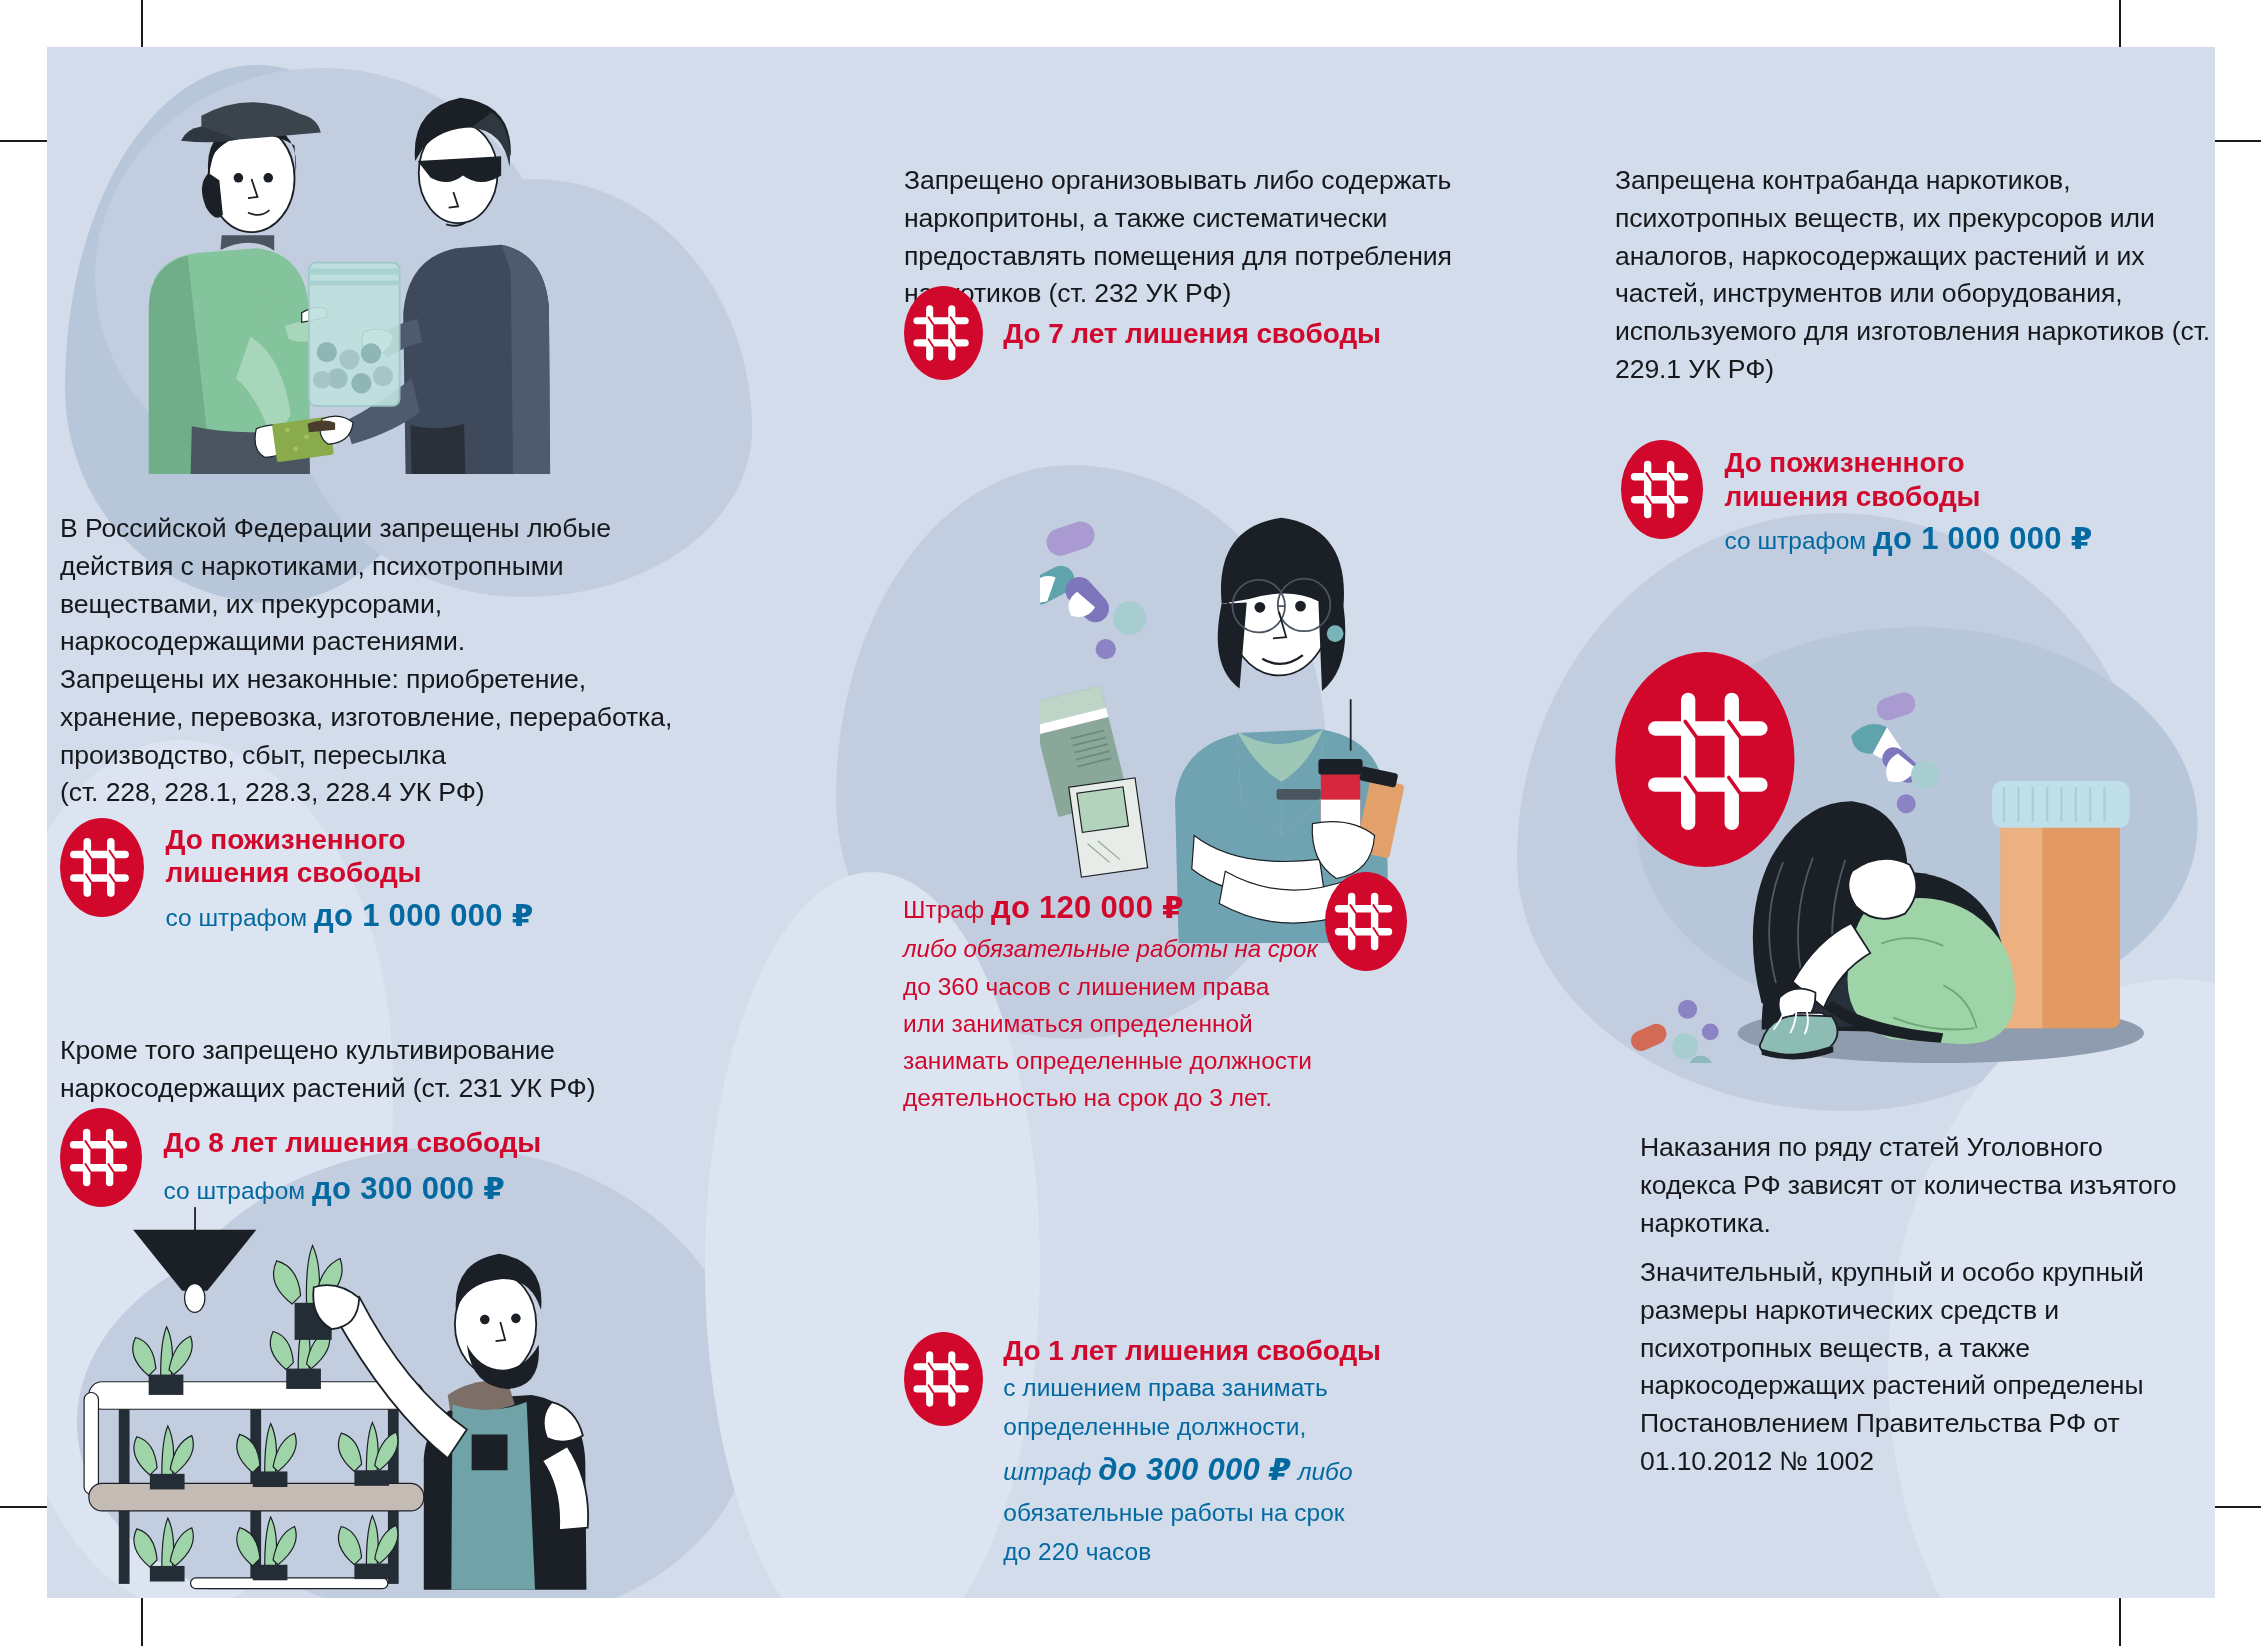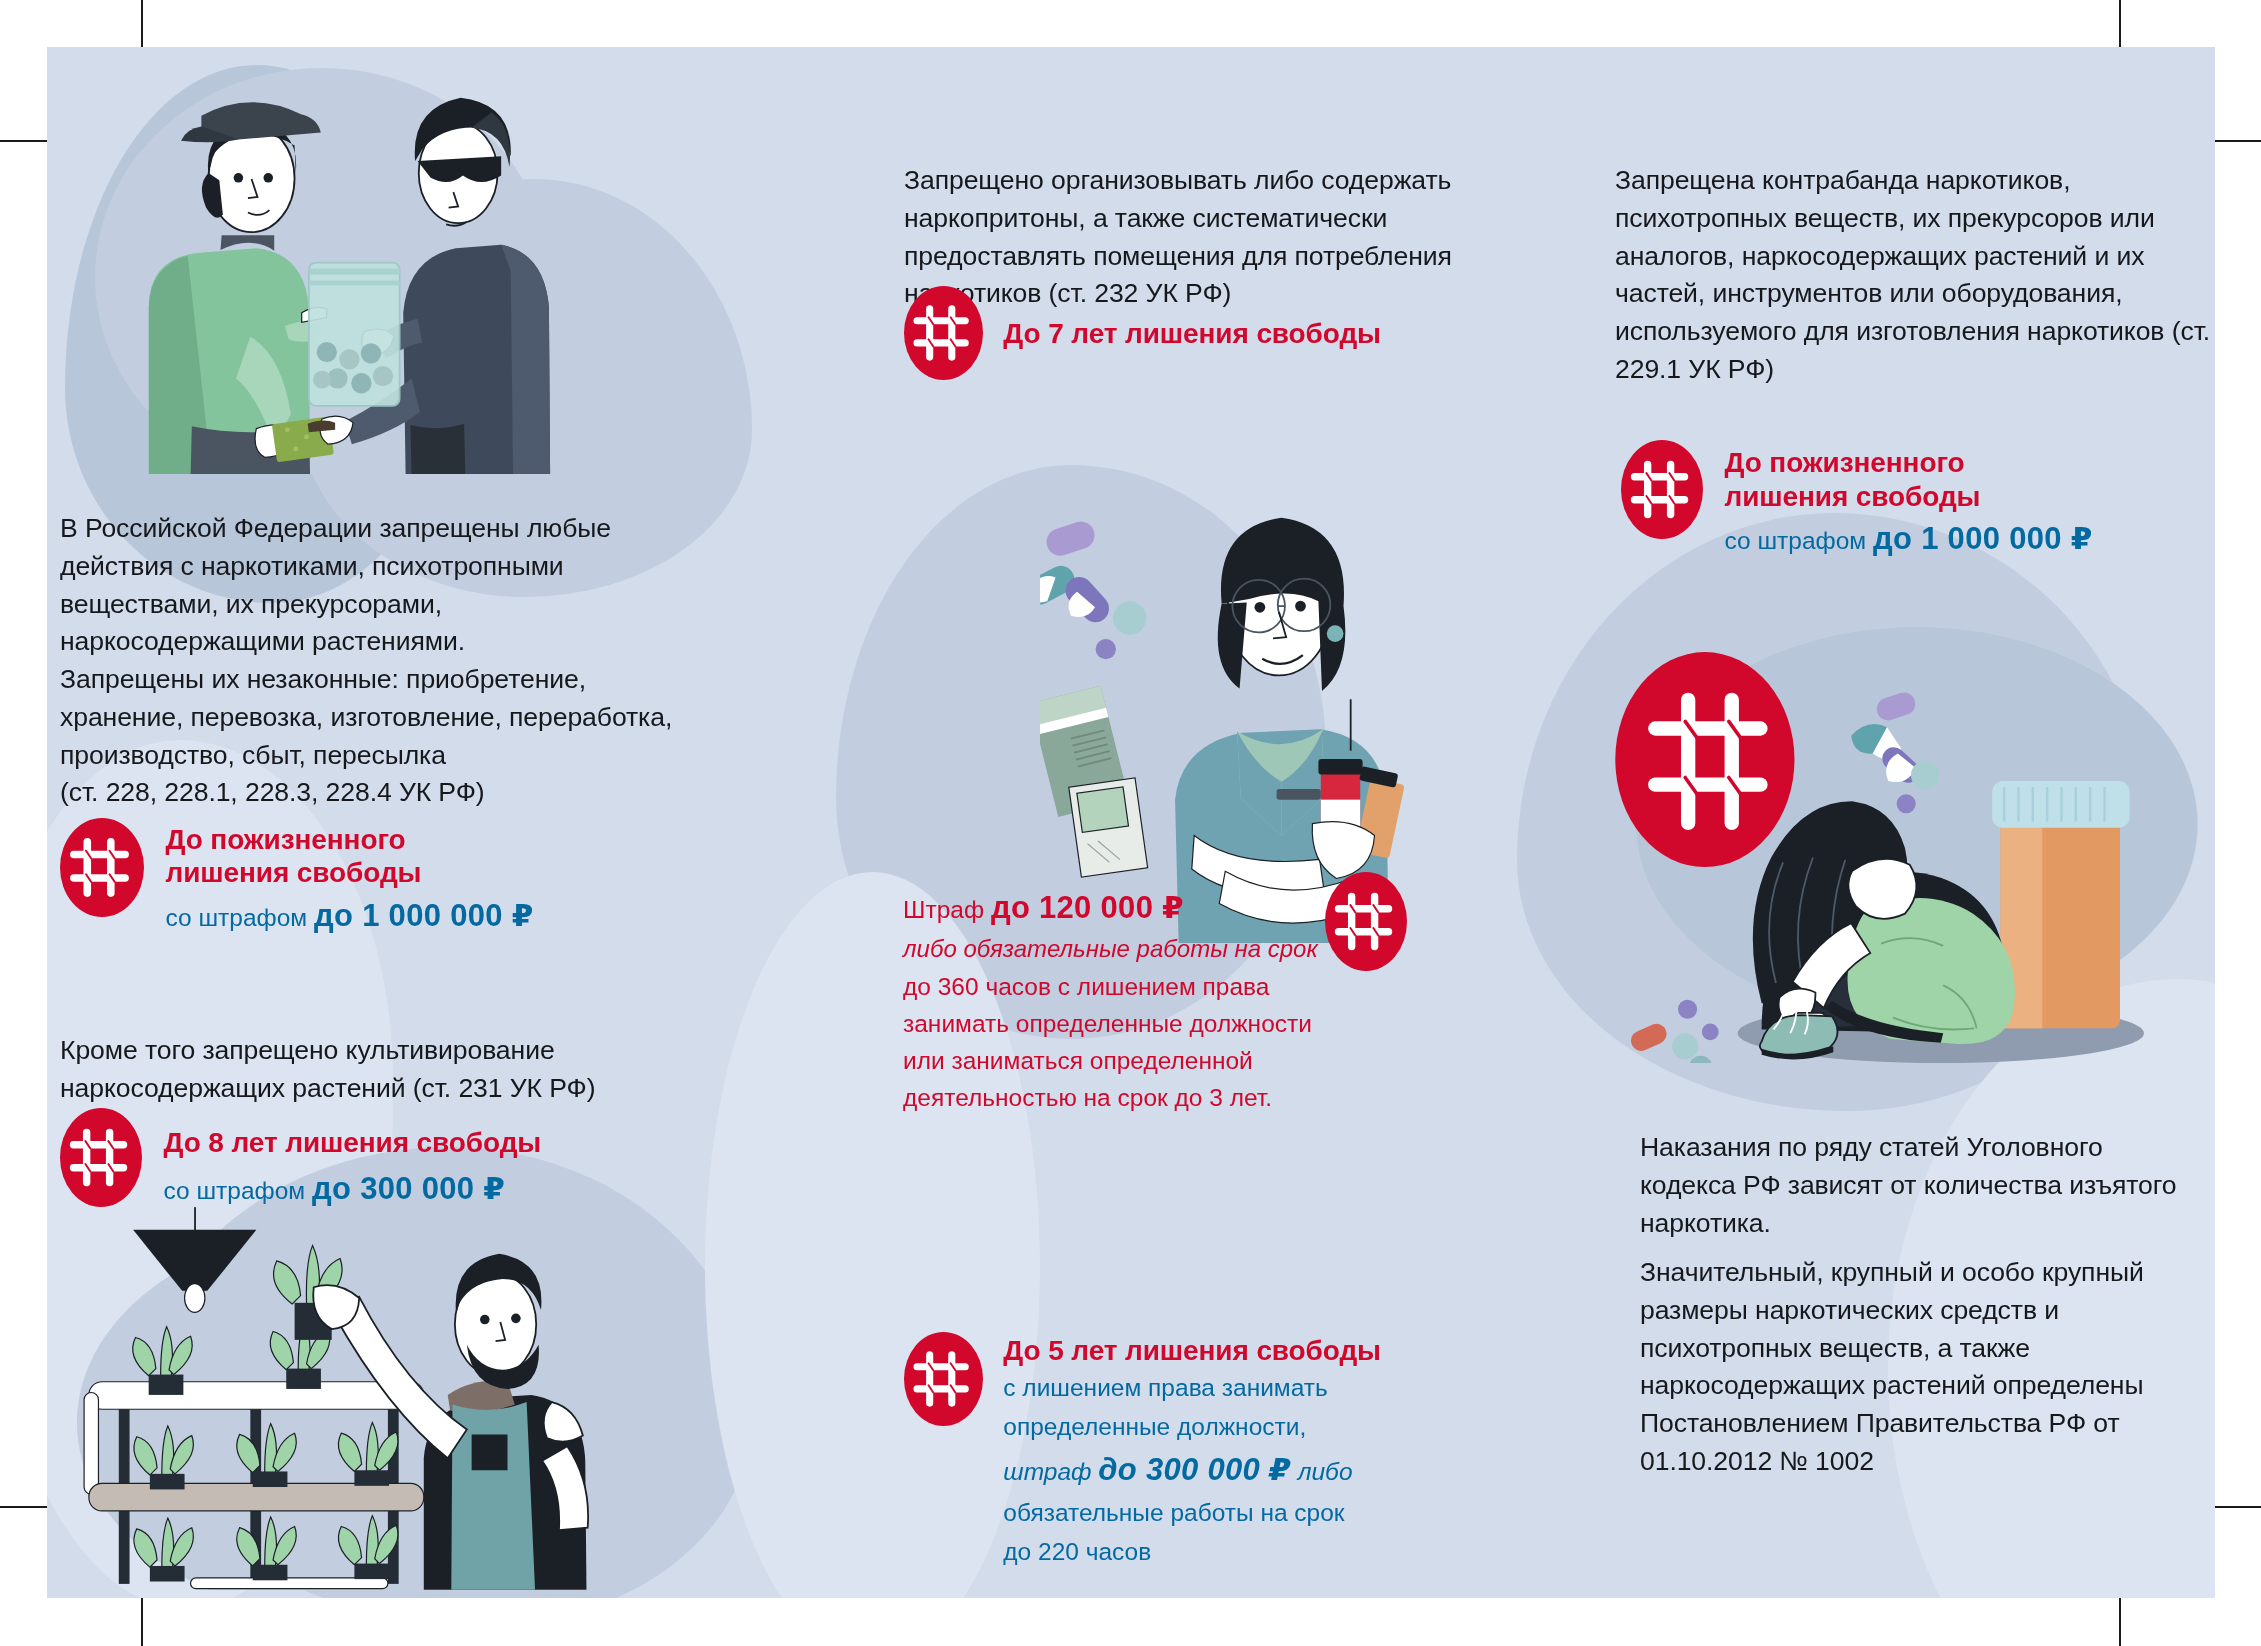--- a/index.html
+++ b/index.html
@@ -388,22 +388,22 @@
       </svg>
     </div>
 
 
     <div class="red-text" style="left:114px;top:837px;width:586px;">
       <div style="font-size:24.5px;line-height:1.52;">
         <span>Штраф </span><b class="amount">до 120 000 ₽</b>
       </div>
       <div style="font-size:24px;line-height:1.52;font-style:italic;">либо обязательные работы на срок</div>
       <div style="font-size:24.5px;line-height:1.52;">до 360 часов с лишением права</div>
+      <div style="font-size:24.5px;line-height:1.52;">или заниматься определенной</div>
       <div style="font-size:24.5px;line-height:1.52;">занимать определенные должности</div>
-      <div style="font-size:24.5px;line-height:1.52;">или заниматься определенной</div>
       <div style="font-size:24.5px;line-height:1.52;">деятельностью на срок до 3 лет.</div>
     </div>
 
     <div class="pbadge" style="left:536px;top:825px;width:82px;height:99px;">
       <svg viewBox="0 0 100 100">
         <g fill="#ffffff">
           <rect x="28" y="15" width="9" height="70" rx="4.5"></rect>
           <rect x="56" y="15" width="9" height="70" rx="4.5"></rect>
           <rect x="12" y="30" width="70" height="9" rx="4.5"></rect>
           <rect x="12" y="58" width="70" height="9" rx="4.5"></rect>
@@ -429,21 +429,21 @@
           </g>
           <g stroke="#d1072c" stroke-width="2.4" stroke-linecap="round">
             <line x1="31" y1="30" x2="37" y2="39"></line>
               <line x1="59" y1="30" x2="65" y2="39"></line>
             <line x1="31" y1="58" x2="37" y2="67"></line>
               <line x1="59" y1="58" x2="65" y2="67"></line>
           </g>
         </svg>
       </div>
       <div class="ptext" style="margin-left:20.3px;padding-top:2.4px;">
-        <span class="badge-head">До 5 лет лишения свободы</span>
+        <span class="badge-head">До 1 лет лишения свободы</span>
         <span class="badge-sub" style="margin-top:4.8px;">с лишением права занимать</span>
         <span class="badge-sub" style="margin-top:8.4px;">определенные должности,</span>
         <span class="badge-sub" style="margin-top:8.4px;font-style:italic;">
           <span>штраф </span><b class="amount">до 300 000 ₽</b><span> либо</span>
         </span>
         <span class="badge-sub" style="margin-top:8.4px;">обязательные работы на срок</span>
         <span class="badge-sub" style="margin-top:8.4px;">до 220 часов</span>
       </div>
     </div>
   </div>

